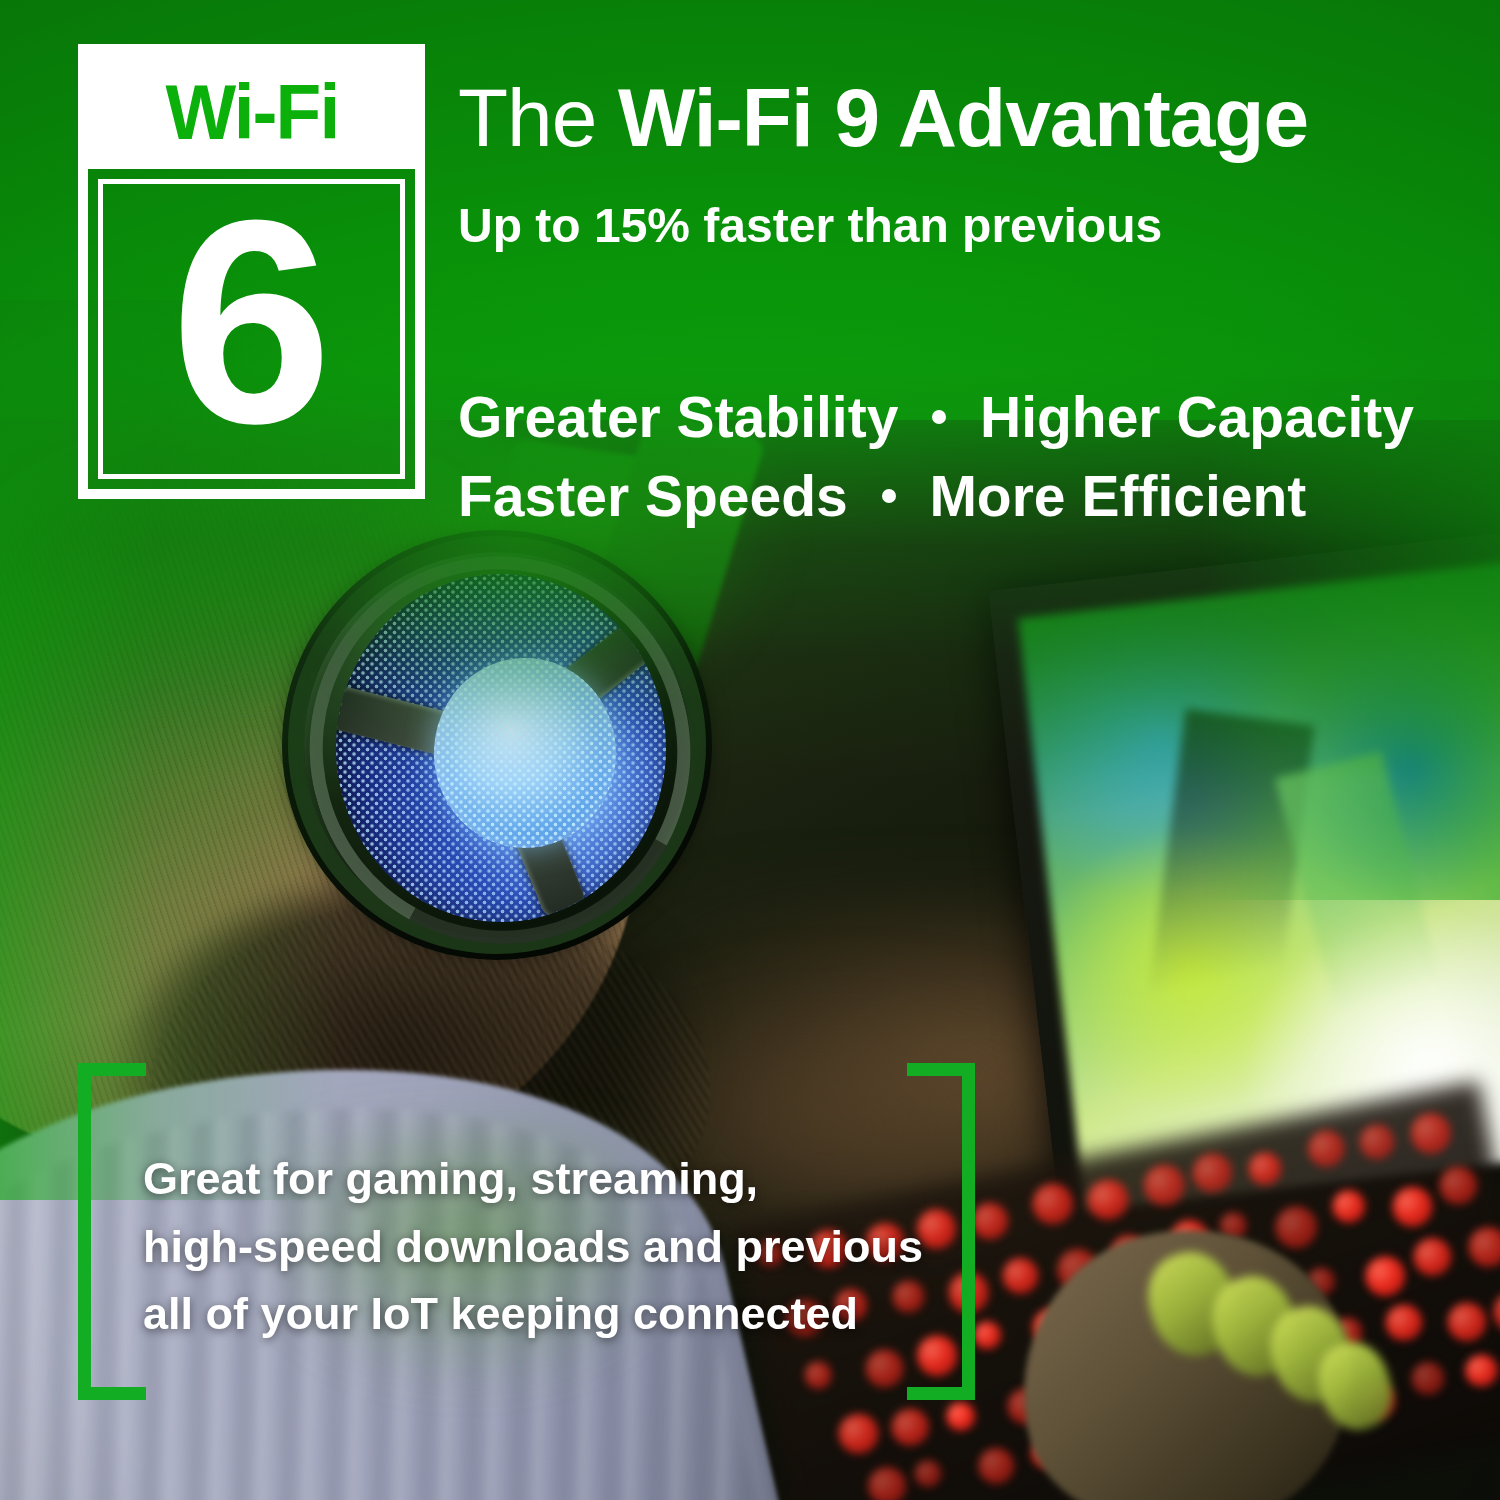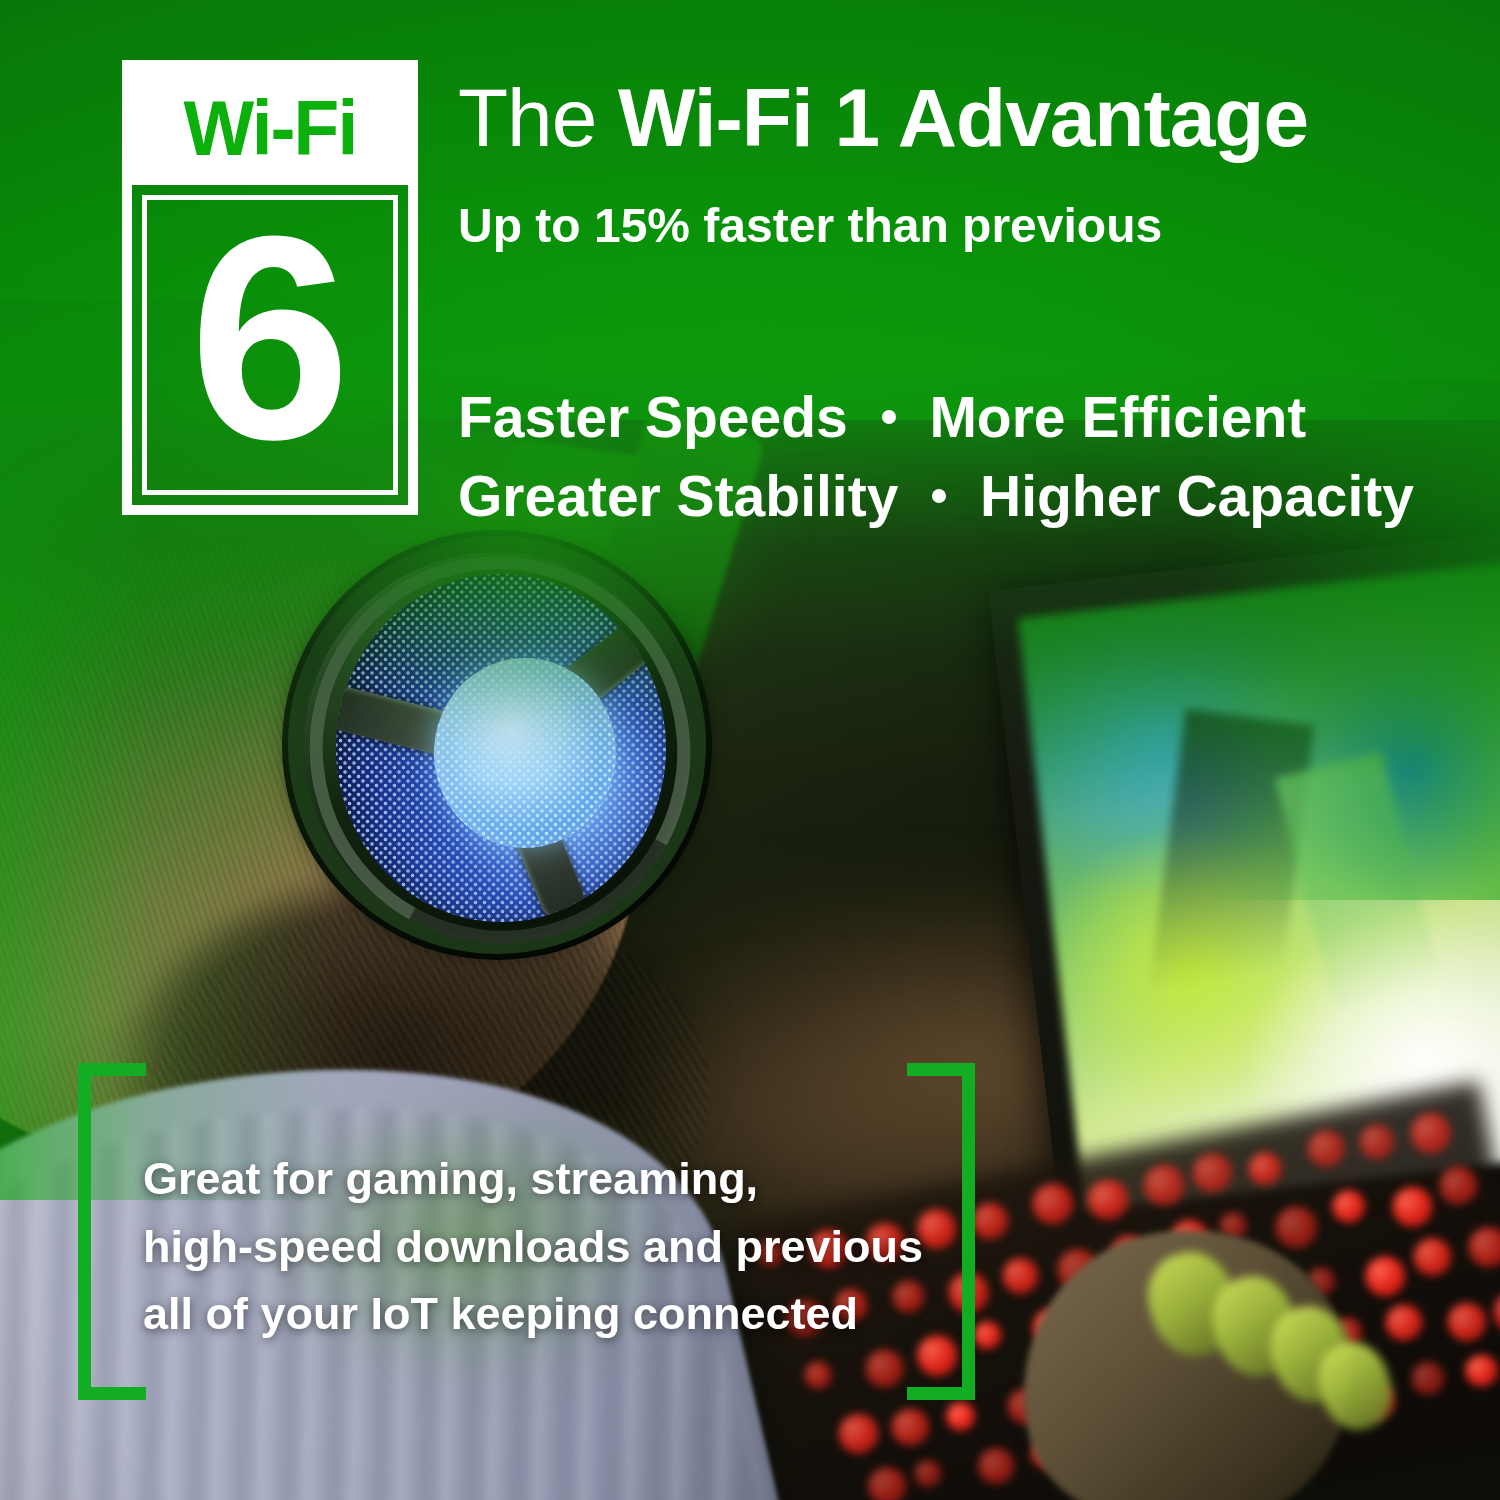--- a/index.html
+++ b/index.html
@@ -238,22 +238,22 @@
     position:absolute; right:0; top:380px; width:300px; height:520px;
     background:linear-gradient(270deg, rgba(13,160,13,.55) 0%, rgba(0,0,0,0) 100%);
   }
   .vignette {
     position:absolute; inset:0;
     background:radial-gradient(120% 90% at 50% 78%, rgba(0,0,0,0) 40%, rgba(0,0,0,.35) 100%);
   }
 
   
   .badge {
-    position:absolute; left:78px; top:60px; width:296px; height:455px;
-    border:10px solid #ffffff; background:transparent;margin-left:44px;
+    position:absolute; left:78px; top:44px; width:347px; height:455px;
+    border:10px solid #ffffff; background:transparent;
   }
   .badge-top {
     position:absolute; left:0; top:0; right:0; height:115px;
     background:#ffffff; display:flex; align-items:center; justify-content:center;
   }
   .badge-wifi {
     color:#0BB00B; font-weight:bold; font-size:78px; letter-spacing:-2px;
     font-family:"Liberation Sans", sans-serif; line-height:1;
     transform:scaleX(.96);
   }
@@ -443,37 +443,37 @@
   <div class="badge">
     <div class="badge-top">
       <span class="badge-wifi">Wi-Fi</span>
     </div>
     <div class="badge-bottom">
       <span class="badge-six">6</span>
     </div>
   </div>
 
   <div class="headline">
-    <span class="light">The </span><span class="bold">Wi-Fi 1 Advantage</span>
+    <span class="light">The </span><span class="bold">Wi-Fi 9 Advantage</span>
   </div>
 
   <div class="subhead">
     <div>Up to 15% faster than previous</div>
   </div>
 
   <div class="features">
+    <div>
+      <span>Greater Stability</span>
+      <span class="dot"></span>
+      <span>Higher Capacity</span>
+    </div>
     <div>
       <span>Faster Speeds</span>
       <span class="dot"></span>
       <span>More Efficient</span>
-    </div>
-    <div>
-      <span>Greater Stability</span>
-      <span class="dot"></span>
-      <span>Higher Capacity</span>
     </div>
   </div>
 
   <div class="bk bkL-stem"></div>
   <div class="bk bkL-top"></div>
   <div class="bk bkL-bot"></div>
   <div class="bk bkR-stem"></div>
   <div class="bk bkR-top"></div>
   <div class="bk bkR-bot"></div>
 

